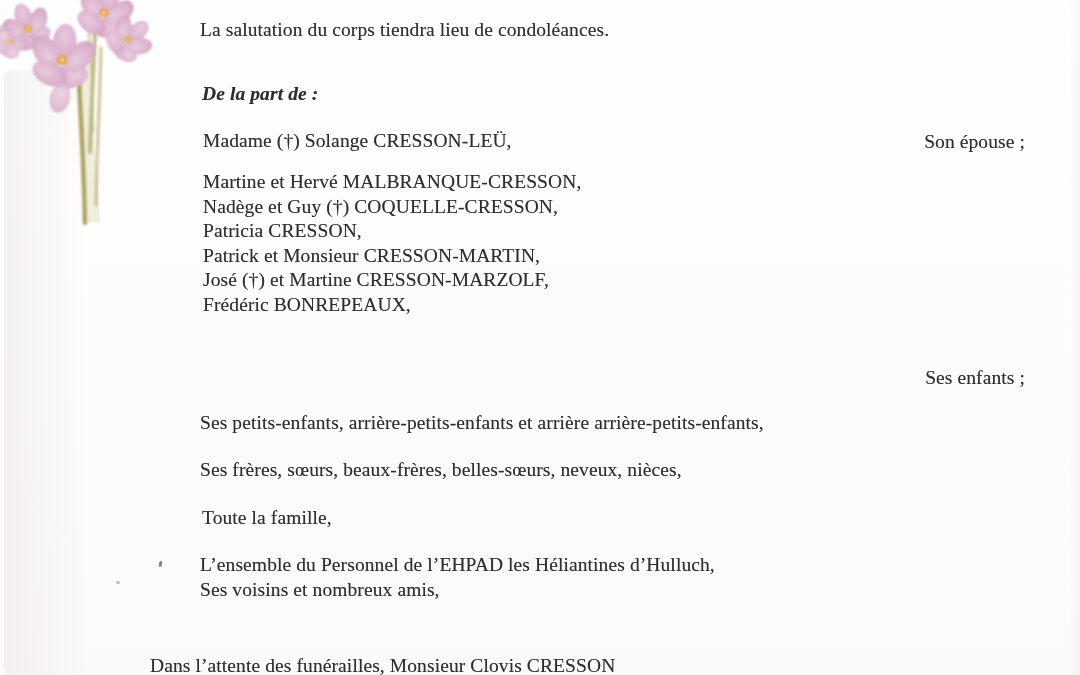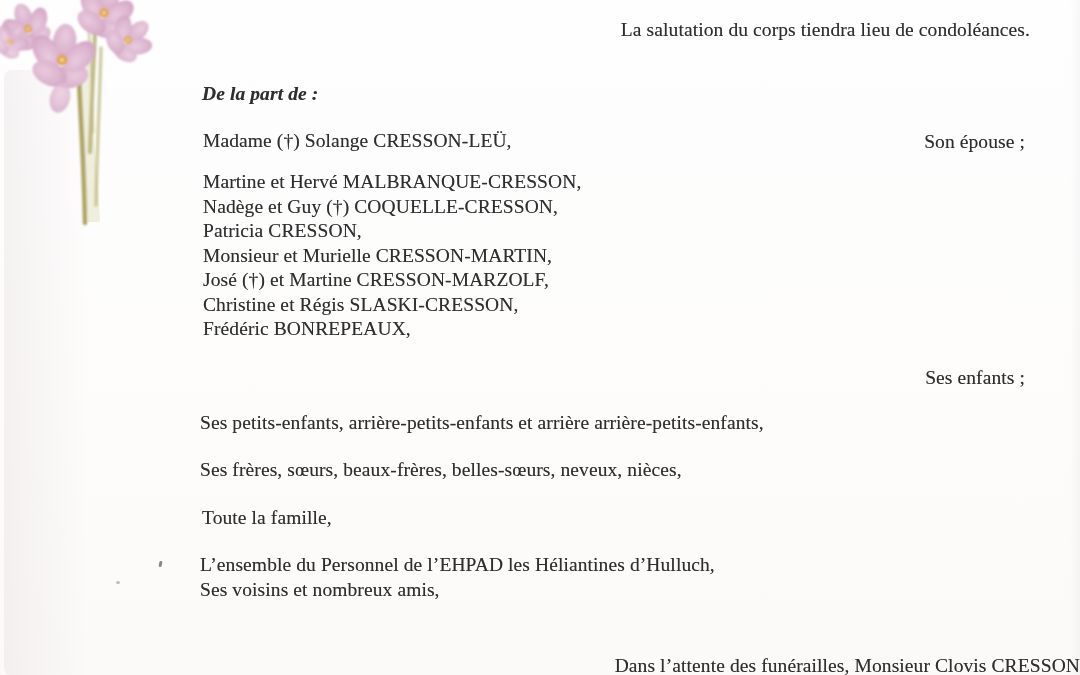--- a/index.html
+++ b/index.html
@@ -27,21 +27,21 @@
     pointer-events: none;
   }
   .txt {
     position: absolute;
     color: #2e2e2e;
     font-size: 19.5px;
     letter-spacing: 0.1px;
     text-shadow: 0 0 0.5px rgba(40,40,40,0.45);
     white-space: nowrap;
   }
-  .center-block { text-align: right; white-space: nowrap; }
+  .center-block { text-align: left; white-space: nowrap; }
   .bold-italic { font-weight: bold; font-style: italic; }
   .italic { }
   .children-list { line-height: 24.5px; }
   .speck { position: absolute; background: #4a4a4a; pointer-events: none; }
   .speck.a { left: 159px; top: 561px; width: 3px; height: 6px; opacity: 0.65; border-radius: 2px; transform: rotate(12deg); }
   .speck.b { left: 116px; top: 581px; width: 4px; height: 3px; opacity: 0.35; border-radius: 50%; }
   .flower { position: absolute; left: 0; top: 0; }
 </style>
 </head>
 <body>
@@ -100,23 +100,22 @@
 
   <div class="txt bold-italic" style="left:202px; top:83px;">De la part de :</div>
 
   <div class="txt" style="left:203px; top:130px;">Madame (†) Solange CRESSON-LEÜ,</div>
   <div class="txt italic" style="right:55px; top:131px;">Son épouse ;</div>
 
   <div class="txt children-list" style="left:203px; top:170px;">
     <div>Martine et Hervé MALBRANQUE-CRESSON,</div>
     <div>Nadège et Guy (†) COQUELLE-CRESSON,</div>
     <div>Patricia CRESSON,</div>
-    <div>Monsieur et Murielle CRESSON-MARTIN,</div>
+    <div>Patrick et Monsieur CRESSON-MARTIN,</div>
     <div>José (†) et Martine CRESSON-MARZOLF,</div>
-    <div>Christine et Régis SLASKI-CRESSON,</div>
     <div>Frédéric BONREPEAUX,</div>
   </div>
   <div class="txt italic" style="right:55px; top:367px;">Ses enfants ;</div>
 
   <div class="txt" style="left:200px; top:412px;">Ses petits-enfants, arrière-petits-enfants et arrière arrière-petits-enfants,</div>
 
   <div class="txt" style="left:200px; top:459px;">Ses frères, sœurs, beaux-frères, belles-sœurs, neveux, nièces,</div>
 
   <div class="txt" style="left:202px; top:507px;">Toute la famille,</div>
 

